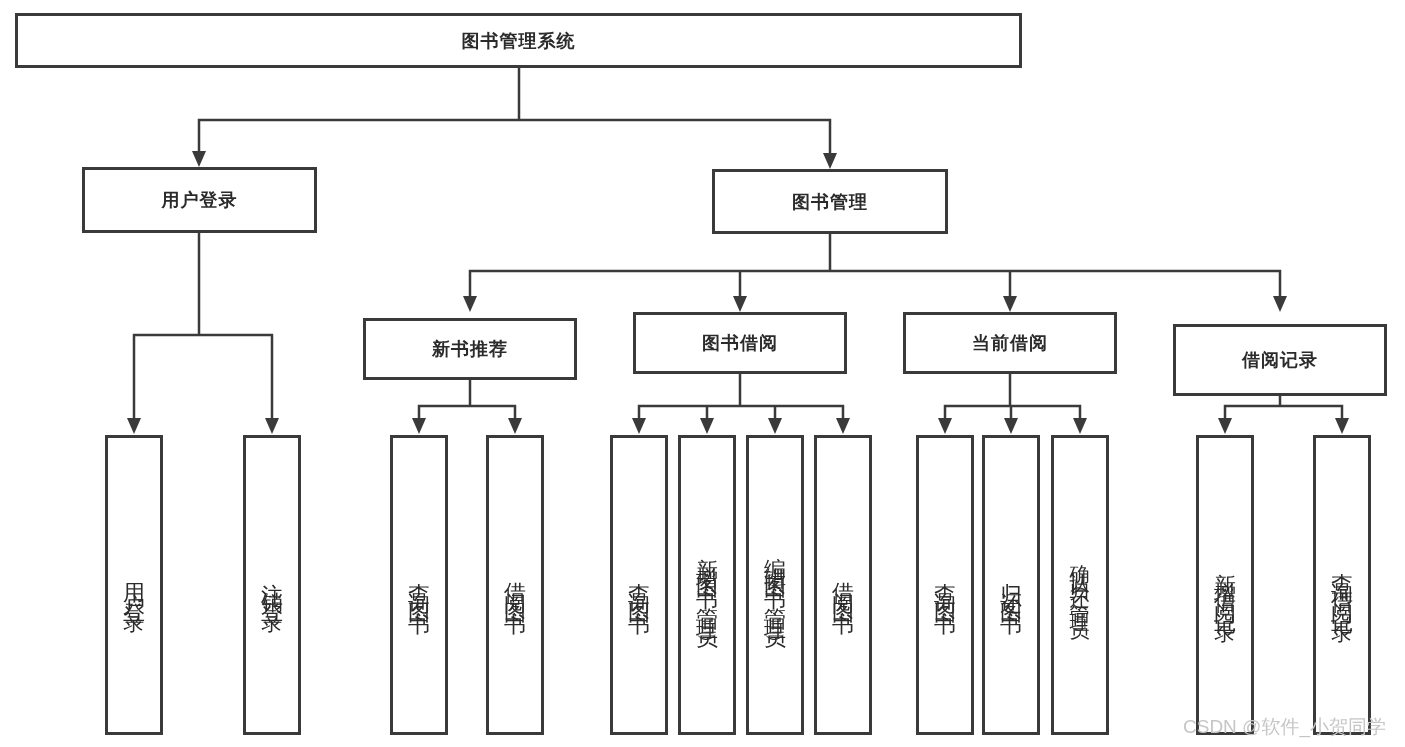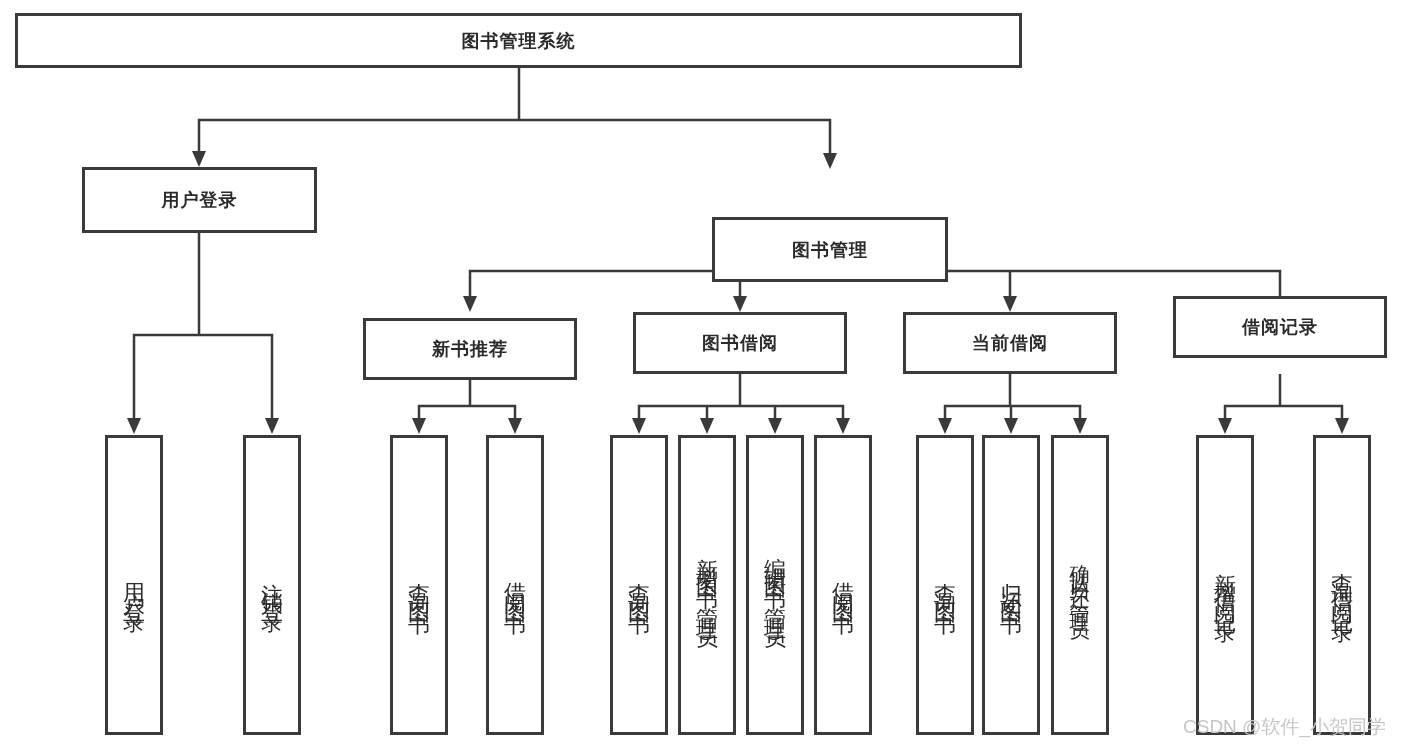--- a/index.html
+++ b/index.html
@@ -140,26 +140,26 @@
     </g>
     <g fill="#3a3a3a" stroke="none">
       <polygon points="1218,418 1232,418 1225,434"></polygon>
       <polygon points="1335,418 1349,418 1342,434"></polygon>
     </g>
   </svg>
 
   <div class="node" style="left:15px; top:13px; width:1007px; height:55px;">图书管理系统</div>
 
   <div class="node" style="left:82px; top:167px; width:235px; height:66px;">用户登录</div>
-  <div class="node" style="left:712px; top:169px; width:236px; height:65px;margin-top:48px;">图书管理</div>
+  <div class="node" style="left:712px; top:169px; width:236px; height:65px;">图书管理</div>
 
   <div class="node" style="left:363px; top:312px; width:214px; height:62px;margin-top:6px;">新书推荐</div>
   <div class="node" style="left:633px; top:312px; width:214px; height:62px;">图书借阅</div>
   <div class="node" style="left:903px; top:312px; width:214px; height:62px;">当前借阅</div>
-  <div class="node" style="left:1173px; top:296px; width:214px; height:62px;">借阅记录</div>
+  <div class="node" style="left:1173px; top:324px; width:214px; height:72px;">借阅记录</div>
 
   <div class="leaf" style="left:105px;">
     <span class="vtext">用户登录</span>
   </div>
   <div class="leaf" style="left:243px;">
     <span class="vtext">注销登录</span>
   </div>
 
   <div class="leaf" style="left:390px;">
     <span class="vtext">查询图书</span>

